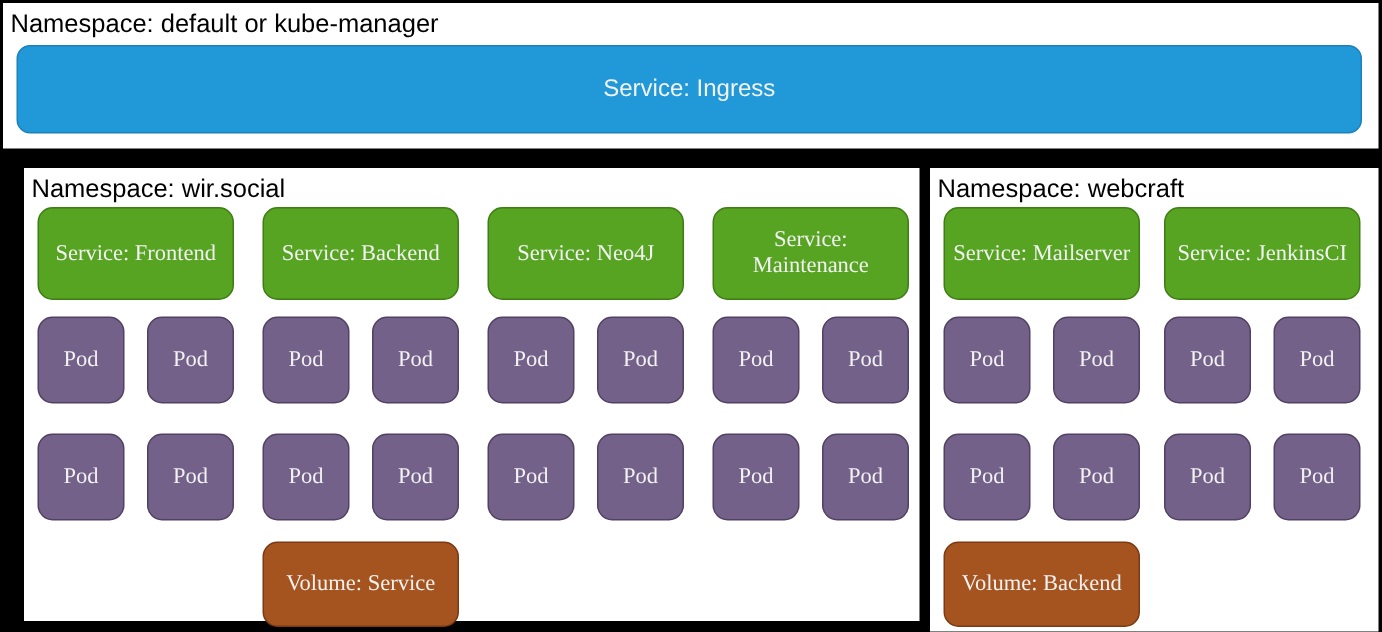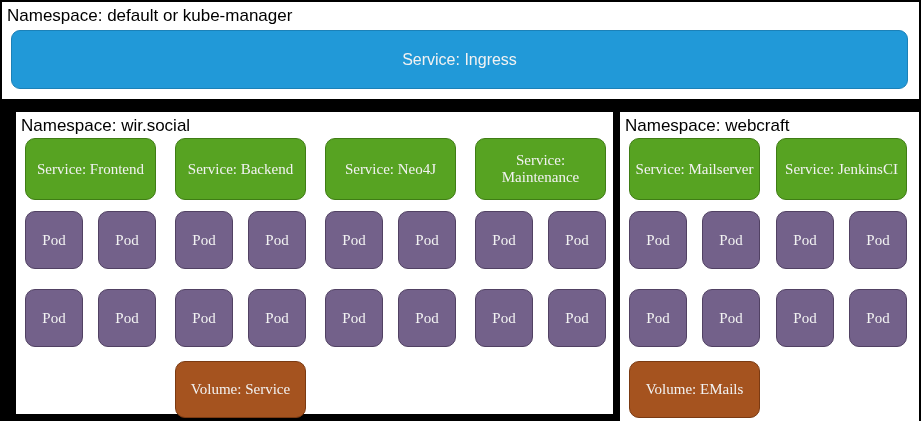--- a/index.html
+++ b/index.html
@@ -154,21 +154,21 @@
   <div class="ns-label">Namespace: webcraft</div>
   <div class="columns">
   <div class="column">
     <div class="box service">Service: Mailserver</div>
     <div class="pods">
           <div class="box pod">Pod</div>
           <div class="box pod">Pod</div>
           <div class="box pod">Pod</div>
           <div class="box pod">Pod</div>
         </div>
-    <div class="box volume">Volume: EMails</div>
+    <div class="box volume">Volume: Backend</div>
   </div>
 
   <div class="column">
     <div class="box service">Service: JenkinsCI</div>
     <div class="pods">
           <div class="box pod">Pod</div>
           <div class="box pod">Pod</div>
           <div class="box pod">Pod</div>
           <div class="box pod">Pod</div>
         </div>

